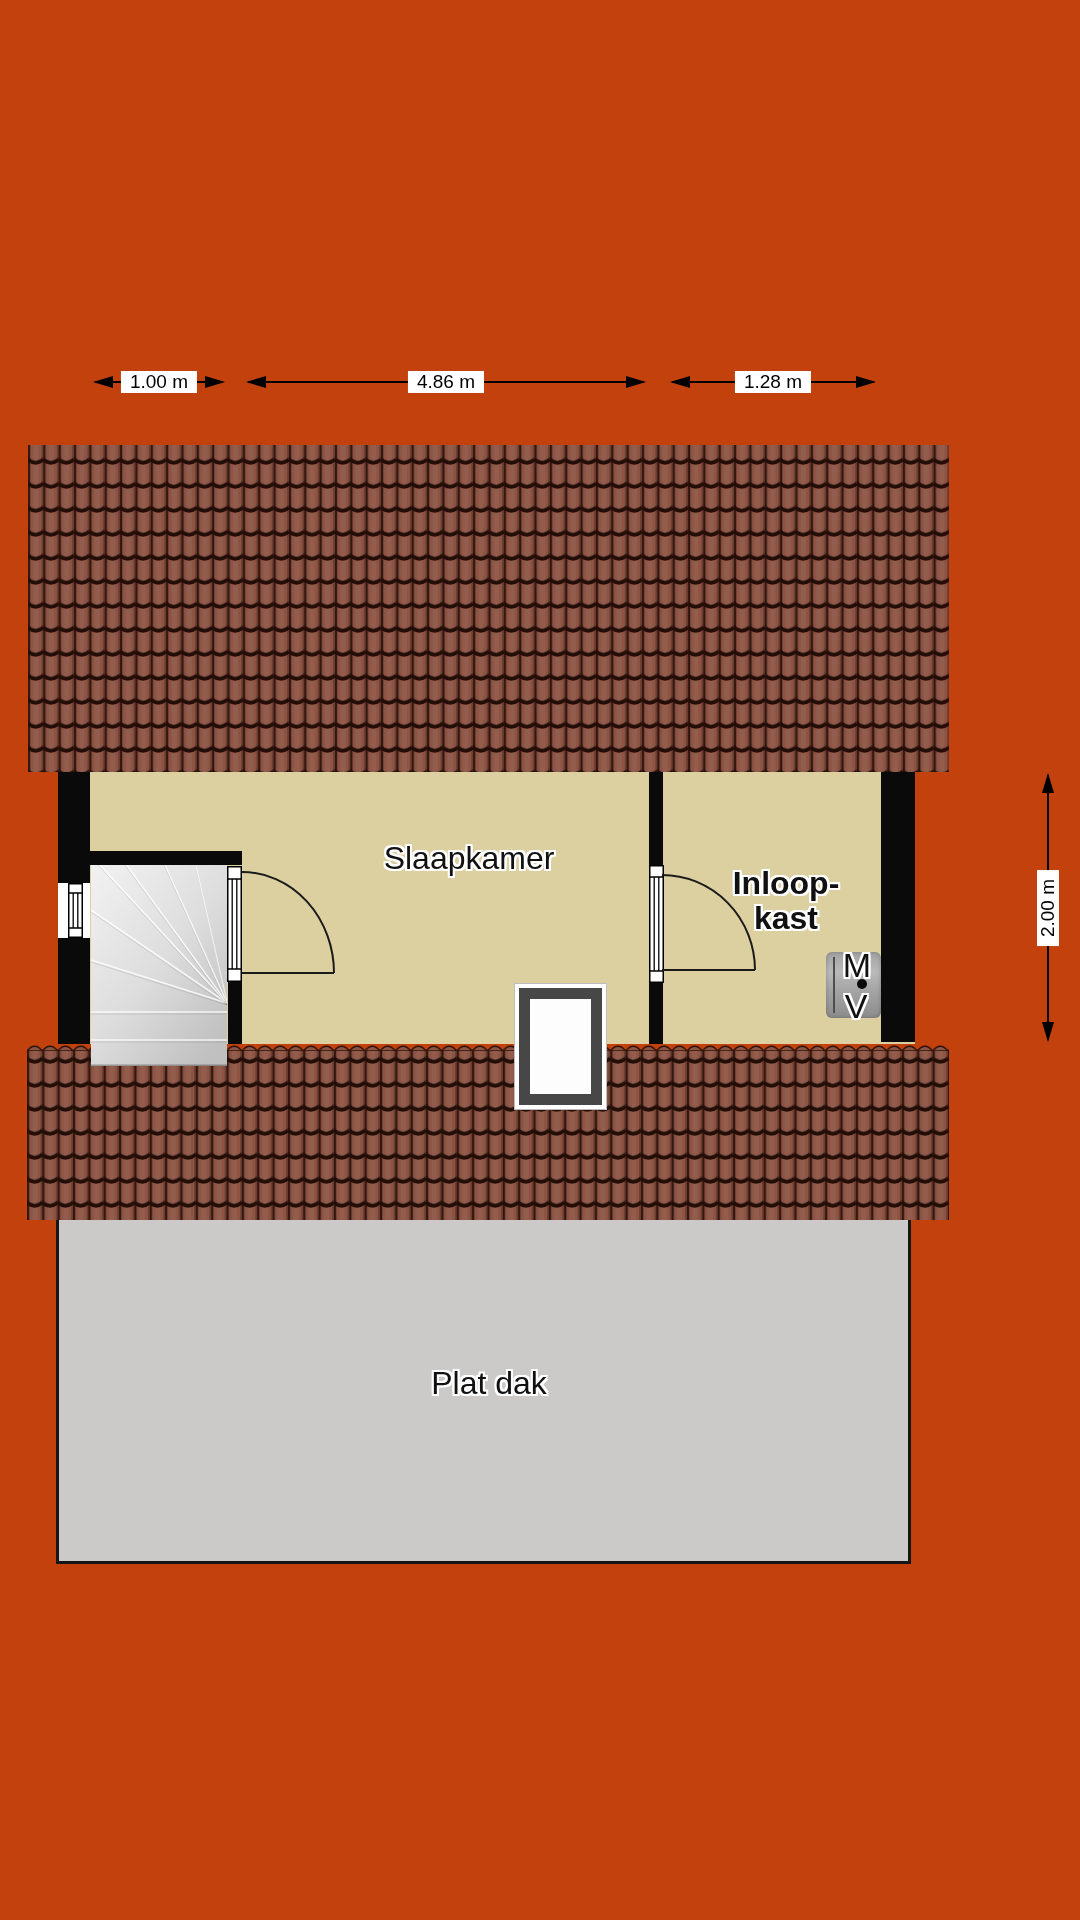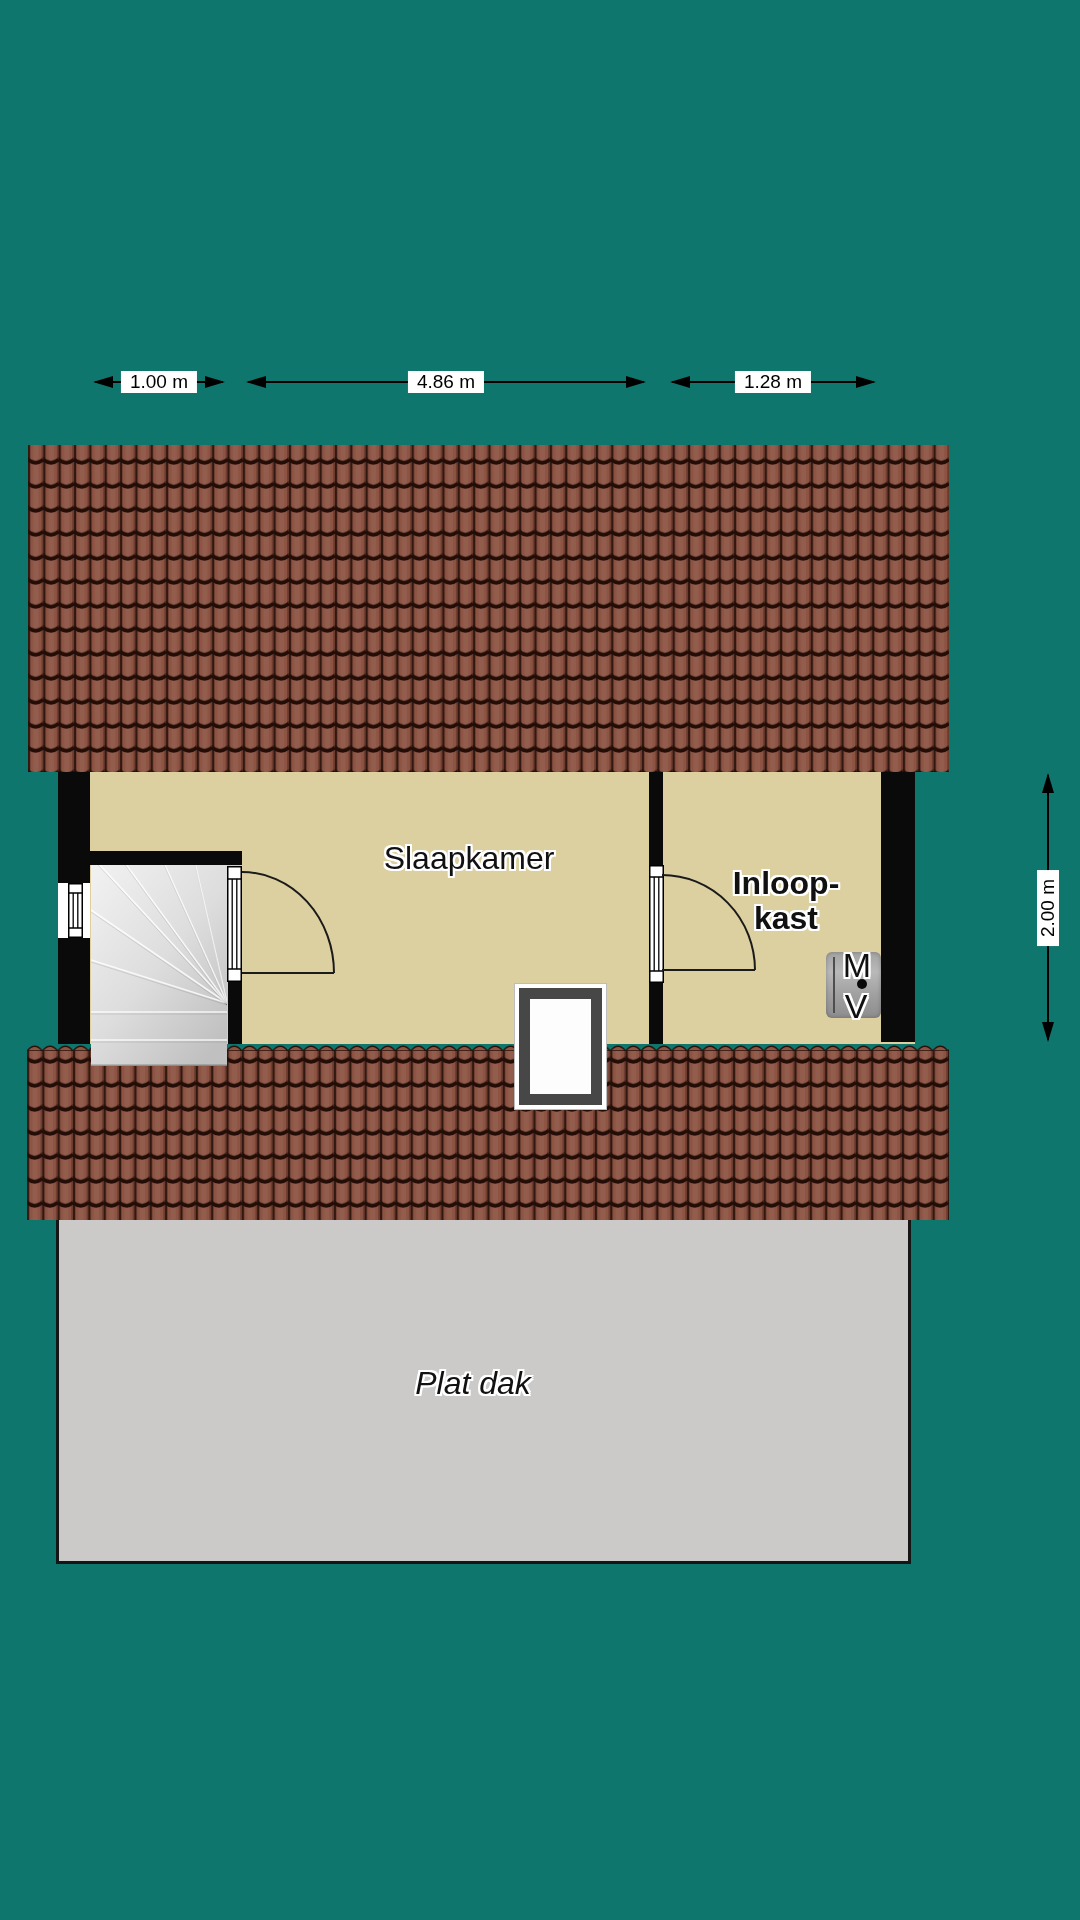--- a/index.html
+++ b/index.html
@@ -1,16 +1,16 @@
 <!DOCTYPE html>
 <html><head>
 <meta charset="utf-8">
 <style>
   html,body{margin:0;padding:0;background:#ffffff;}
-  .canvas{position:relative;width:1080px;height:1920px;background:#0f766e;overflow:hidden;
+  .canvas{position:relative;width:1080px;height:1920px;background:#c2410c;overflow:hidden;
           font-family:"Liberation Sans", sans-serif;}
   .abs{position:absolute;}
 
   
   .dim-h{position:absolute;height:14px;}
   .dim-h .line{position:absolute;left:2px;right:2px;top:6px;height:2px;background:#000;}
   .dim-h .ah-l{position:absolute;left:0;top:1px;width:0;height:0;
     border-top:6px solid transparent;border-bottom:6px solid transparent;border-right:20px solid #000;}
   .dim-h .ah-r{position:absolute;right:0;top:1px;width:0;height:0;
     border-top:6px solid transparent;border-bottom:6px solid transparent;border-left:20px solid #000;}
@@ -194,15 +194,15 @@
     <div class="dot"></div>
     <span class="mv-letter halo" style="left:31px;top:13px;">M</span>
     <span class="mv-letter halo" style="left:30px;top:54px;">V</span>
   </div>
 
   <div class="room-label halo" style="left:461px;top:858px;margin-left:8px;">Slaapkamer</div>
   <div class="room-label halo" style="left:786px;top:901px;font-weight:bold;">
     <div>Inloop-</div>
     <div>kast</div>
   </div>
-  <div class="room-label halo" style="left:473px;top:1383px;font-style:italic;">Plat dak</div>
+  <div class="room-label halo" style="left:489px;top:1383px;">Plat dak</div>
 
 </div>
 
 </body></html>

